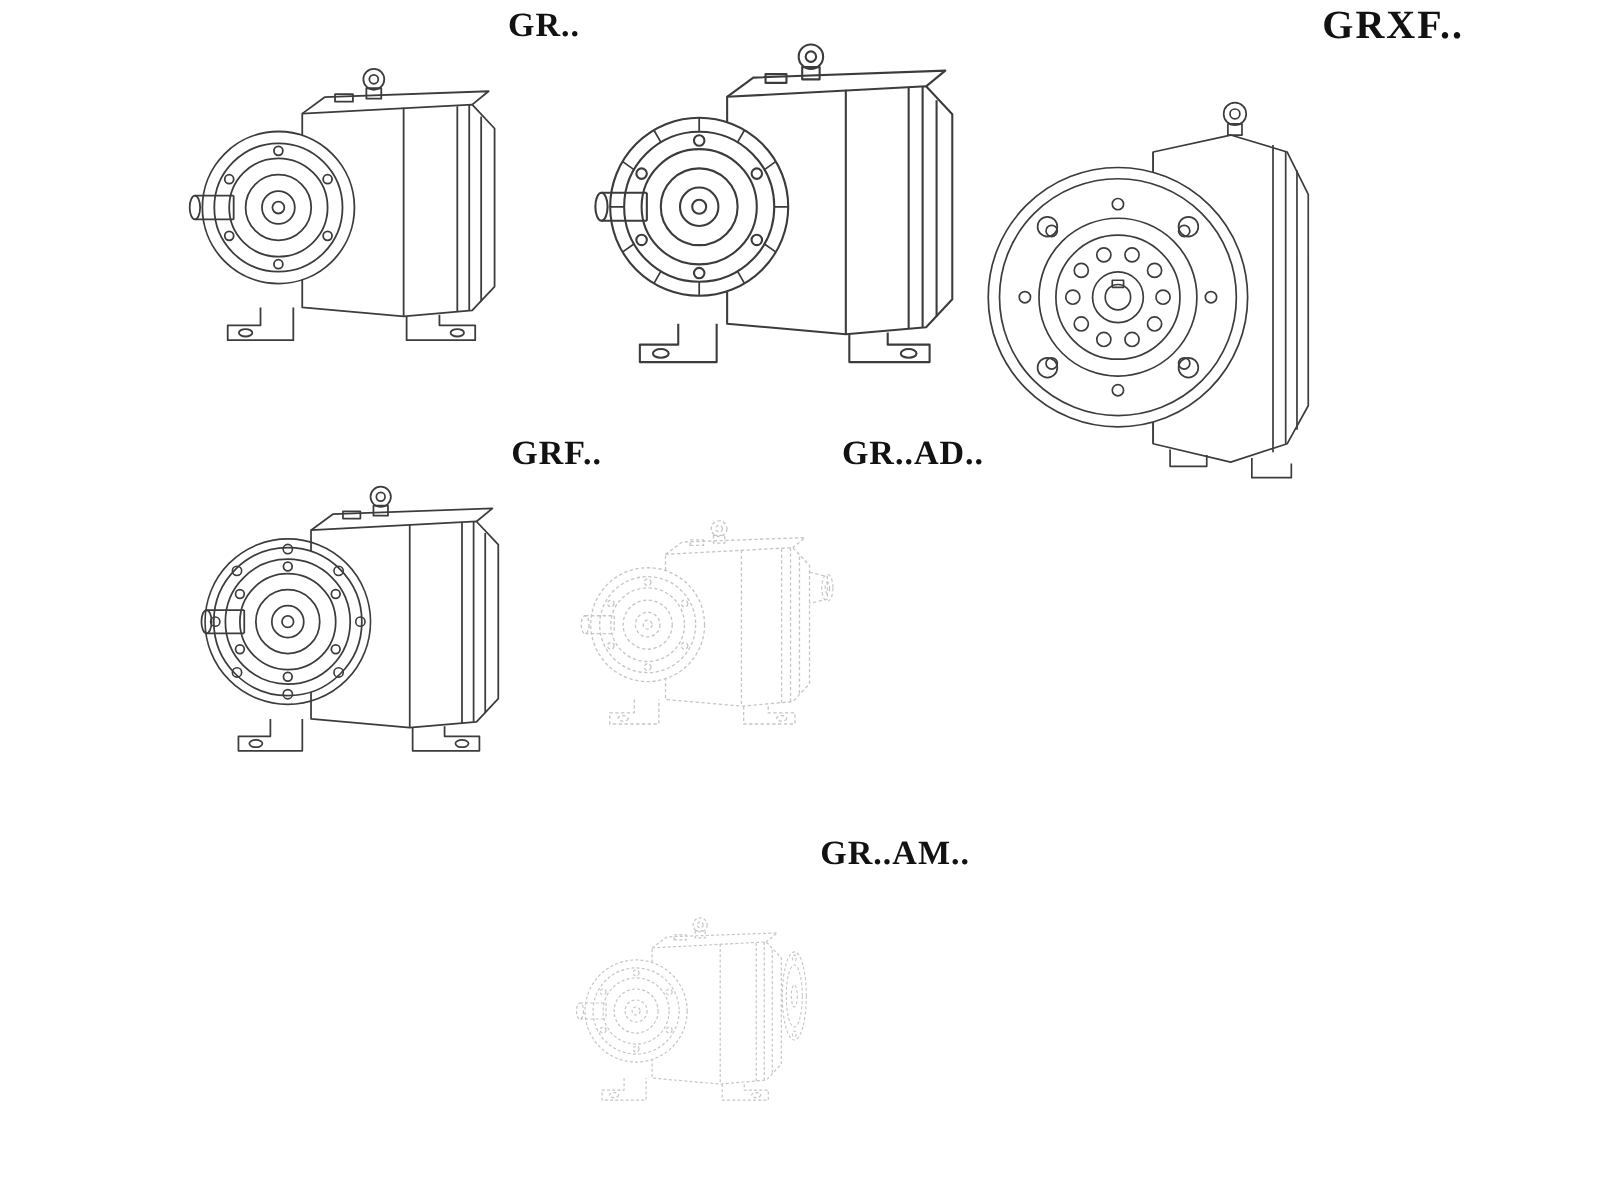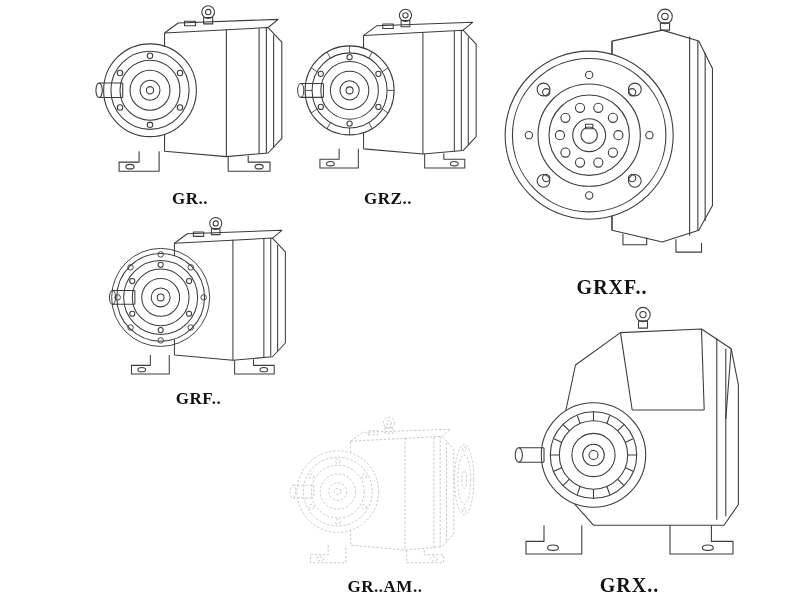--- a/index.html
+++ b/index.html
@@ -4,21 +4,21 @@
 <style>
   *{margin:0;padding:0;box-sizing:border-box}
   html,body{width:800px;height:600px}
   body{
     background:#ffffff;
     font-family:"Liberation Serif", serif;
     position:relative;
     overflow:hidden;
   }
   .catalog{position:absolute;inset:0;background:#fff}
-  .product{position:absolute;display:flex;flex-direction:column}
+  .product{position:absolute;display:flex;flex-direction:row}
   .art{flex:1;display:flex;align-items:center;justify-content:center;color:#3c3c3c;min-height:0}
   .art svg{width:100%;height:100%}
   .ghost{color:#c6c6c6}
   .ghost svg{stroke-dasharray:3 2.2}
   .caption{
     text-align:center;font-weight:bold;font-size:17px;color:#121212;
     letter-spacing:.5px;height:26px;line-height:26px;flex:0 0 auto;
   }
   .caption.big{font-size:20px;letter-spacing:1px}
 </style>
@@ -199,54 +199,53 @@
     </div>
     <figcaption class="caption">GR..</figcaption>
   </figure>
 
   <figure class="product" style="left:292px;top:0;width:192px;height:212px">
     <div class="art">
       <svg viewBox="0 0 220 200">
           <use href="#sym-grz"></use>
         </svg>
     </div>
-    <figcaption class="caption">GRZ..</figcaption>
   </figure>
 
   <figure class="product" style="left:492px;top:0;width:240px;height:300px">
     <div class="art">
       <svg viewBox="0 0 240 300">
           <use href="#sym-grxf"></use>
         </svg>
     </div>
     <figcaption class="caption big">GRXF..</figcaption>
   </figure>
 
   <figure class="product" style="left:96px;top:214px;width:205px;height:198px">
     <div class="art">
       <svg viewBox="0 0 220 200">
           <use href="#sym-grf"></use>
         </svg>
     </div>
     <figcaption class="caption">GRF..</figcaption>
   </figure>
 
+  <figure class="product" style="left:287px;top:214px;width:205px;height:200px">
+    <div class="art ghost">
+      <svg viewBox="0 0 240 200">
+          <use href="#sym-ad"></use>
+        </svg>
+    </div>
+    <figcaption class="caption">GR..AD..</figcaption>
+  </figure>
 
 
   <figure class="product" style="left:285px;top:414px;width:200px;height:186px">
     <div class="art ghost">
       <svg viewBox="0 0 250 200">
           <use href="#sym-am"></use>
         </svg>
     </div>
     <figcaption class="caption">GR..AM..</figcaption>
   </figure>
 
-  <figure class="product" style="left:492px;top:302px;width:275px;height:296px">
-    <div class="art">
-      <svg viewBox="0 0 270 300">
-          <use href="#sym-grx"></use>
-        </svg>
-    </div>
-    <figcaption class="caption big">GRX..</figcaption>
-  </figure>
 
 </div>
 
 </body></html>

